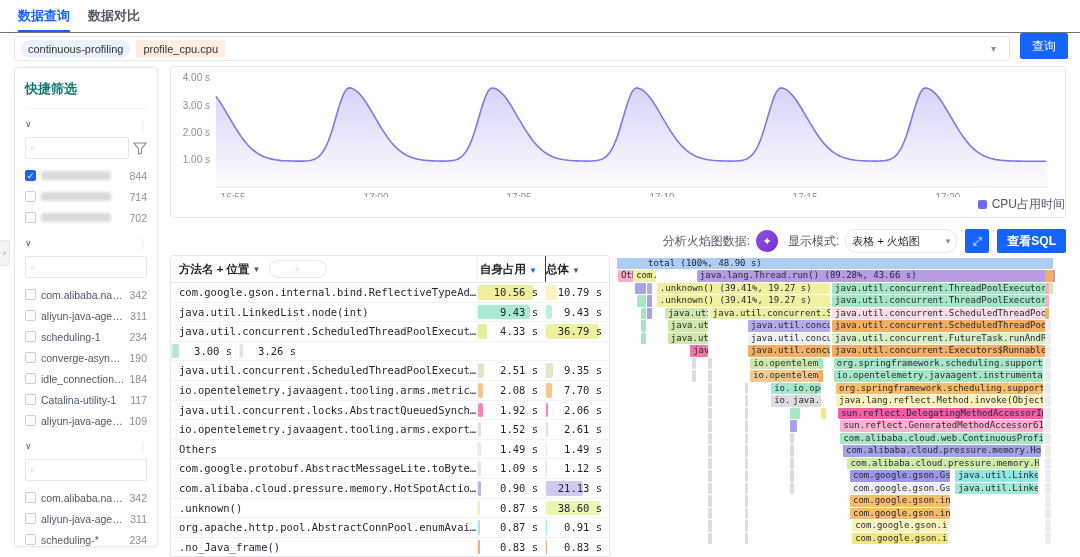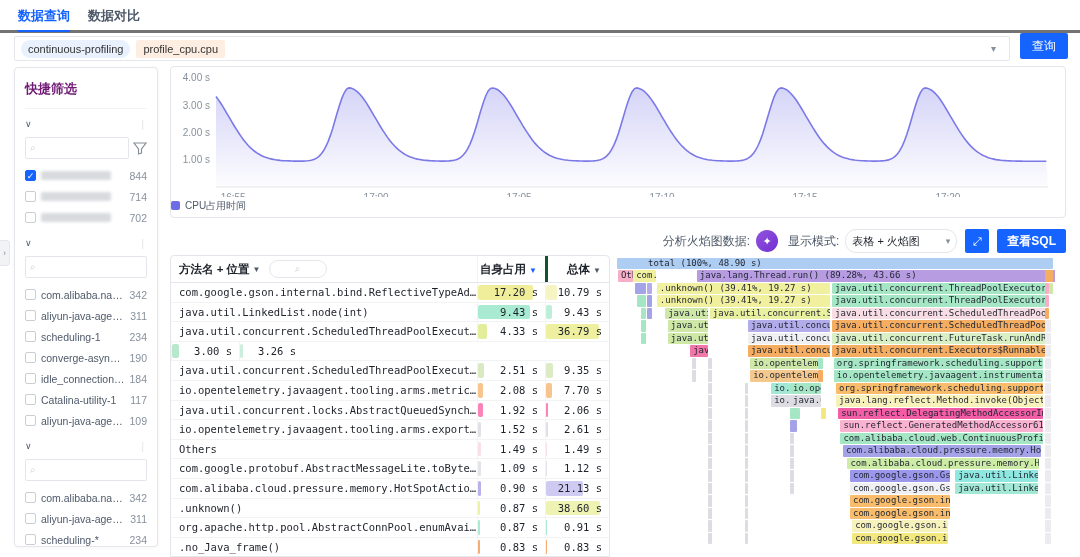--- a/index.html
+++ b/index.html
@@ -1,37 +1,37 @@
 <!DOCTYPE html>
 <html><head>
 <meta charset="utf-8">
 <style>
   * { margin:0; padding:0; box-sizing:border-box; }
   html,body { width:1080px; height:557px; overflow:hidden; background:#fff;
     font-family:"Liberation Sans","DejaVu Sans",sans-serif; color:#1d2129; }
   .mono { font-family:"DejaVu Sans Mono","Liberation Mono",monospace; }
 
   
-  .tabbar { position:absolute; left:0; top:0; width:1080px; height:33px; border-bottom:3px solid #737373; background:#fff; }
+  .tabbar { position:absolute; left:0; top:0; width:1080px; height:33px; border-bottom:1px solid #737373; background:#fff; }
   .tab { position:absolute; top:0; height:32px; line-height:32px; font-size:13px; font-weight:bold; cursor:pointer; }
   .tab.active { left:18px; color:#1664ff; }
   .tab.active::after { content:""; position:absolute; left:0; right:0; bottom:0; height:2px; background:#1664ff; }
   .tab.idle { left:88px; color:#4e5969; font-weight:600; }
 
   
   .filterbar { position:absolute; left:14px; top:36px; width:996px; height:25px; border:1px solid #e5e6eb; border-radius:2px; background:#fff; display:flex; align-items:center; padding:0 24px 0 6px; }
   .ftag { height:18px; line-height:18px; font-size:11px; padding:0 7px; border-radius:2px; margin-right:6px; color:#333; white-space:nowrap; }
   .ftag.blue { background:#e8f1fd;border-radius:9px; }
   .ftag.orange { background:#fdeee1; }
   .fb-caret { position:absolute; right:8px; top:7px; width:10px; height:10px; color:#86909c; font-size:10px; line-height:10px; }
   .btn-query { position:absolute; left:1020px; top:33px; width:48px; height:26px; background:#1664ff; color:#fff; font-size:12px; border:none; border-radius:2px; text-align:center; line-height:26px; cursor:pointer; }
 
   
   .sidebar { position:absolute; left:14px; top:67px; width:144px; height:480px; background:#fff; border:1px solid #e5e6eb; border-radius:4px; box-shadow:0 1px 4px rgba(0,0,0,.04); padding:10px 10px 0 10px; overflow:hidden; }
-  .sb-title { font-size:13px; font-weight:bold; color:#701a75; padding:2px 0 10px 0; border-bottom:1px solid #f2f3f5; }
+  .sb-title { font-size:13px; font-weight:bold; color:#0f766e; padding:2px 0 10px 0; border-bottom:1px solid #f2f3f5; }
   .sb-sec { padding-top:9px; }
   .sb-sec-head { display:flex; align-items:center; font-size:11px; margin-bottom:7px; }
   .sb-caret { color:#4e5969; font-size:9px; margin-right:3px; }
   .sb-sec-name { font-weight:bold; color:#1d2129; flex:1; }
   .sb-cnt { color:#1664ff; border-bottom:1px solid #1664ff; cursor:pointer; }
   .sb-sep { color:#e5e6eb; margin:0 3px; }
   .sb-pct { color:#c9cdd4; cursor:pointer; }
   .sb-search { display:flex; align-items:center; margin-bottom:6px; }
   .sb-input { flex:1; height:22px; border:1px solid #e5e6eb; border-radius:2px; display:flex; align-items:center; padding:0 4px; color:#c9cdd4; font-size:10px; background:#fff; }
   .sb-input .mag { margin-right:4px; font-size:10px; color:#c9cdd4; }
@@ -54,38 +54,38 @@
   .mode-select { width:112px; height:24px; border:1px solid #e5e6eb; border-radius:11px; display:flex; align-items:center; justify-content:space-between; padding:4px 6px; margin-left:6px; font-size:11px; color:#1d2129; cursor:pointer; background:#fff; }
   .mode-select .car { color:#86909c; font-size:9px; }
   .expand-btn { width:24px; height:24px; background:#1664ff; border-radius:2px; margin-left:8px; color:#fff; text-align:center; line-height:24px; font-size:11px; cursor:pointer; }
   .btn-sql { height:24px; padding:0 10px; background:#1664ff; color:#fff; border:none; border-radius:2px; font-size:12px; font-weight:bold; margin-left:8px; line-height:24px; cursor:pointer; }
 
   
   .mtable { position:absolute; left:170px; top:255px; width:440px; height:302px; border:1px solid #e5e6eb; border-radius:4px 4px 0 0; background:#fff; overflow:hidden; }
   .mt-head { display:flex; height:27px; border-bottom:1px solid #e5e6eb; align-items:center; font-size:11.5px; font-weight:bold; }
   .mt-head .c1 { width:306px; display:flex; align-items:center; padding-left:8px; }
   .mt-head .c2 { width:68px; text-align:right; padding-right:8px; border-left:1px solid #f2f3f5; height:100%; line-height:27px; }
-  .mt-head .c3 { width:64px; text-align:right; padding-right:8px; border-left:3px solid #14532d; height:100%; line-height:27px; }
+  .mt-head .c3 { width:64px; text-align:left; padding-right:8px; border-left:1px solid #14532d; height:100%; line-height:27px; }
   .hdr-caret { font-size:8px; color:#4e5969; margin-left:3px; }
   .hdr-caret.blue { color:#1664ff; }
   .mt-search { width:58px; height:18px; border:1px solid #e5e6eb; border-radius:10px; margin-left:8px; color:#c9cdd4; font-size:10px; text-align:center; line-height:16px; font-weight:normal; }
   .mt-row { display:flex; height:19.6px; border-bottom:1px solid #f2f3f5; align-items:stretch; font-size:10.5px; }
   .mt-row .c1 { width:306px; padding-left:8px; white-space:nowrap; overflow:hidden; text-overflow:ellipsis; line-height:19.6px; color:#1d2129; }
   .numcell { position:relative; border-left:1px solid #f2f3f5; }
   .mt-row .c2 { width:68px; }
   .mt-row .c3 { width:64px; }
   .numcell .fill { position:absolute; left:0; top:2px; bottom:2px; border-radius:2px; }
   .numcell .val { position:absolute; right:7px; top:0; bottom:0; line-height:19.6px; color:#1d2129; }
 
   
   .flame { position:absolute; left:617px; top:257px; width:438px; height:300px; overflow:hidden; }
   .f-row { position:relative; height:12.5px; }
   .f-seg { position:absolute; top:0.5px; height:11.5px; border-radius:1px; overflow:hidden; white-space:nowrap; font-family:"DejaVu Sans Mono","Liberation Mono",monospace; font-size:9px; line-height:11.5px; padding-left:3px; color:#1f2430; cursor:pointer; }
   .axis-txt { fill:#86909c; font-size:10px; font-family:"Liberation Sans","DejaVu Sans",sans-serif; }
-  .legend { position:absolute; left:0; right:0; bottom:4px; text-align:left; font-size:10px; color:#4e5969; }
+  .legend { position:absolute; left:0; right:0; bottom:4px; text-align:right; font-size:12px; color:#4e5969; }
   .legend .sq { display:inline-block; width:9px; height:9px; background:#6e6be8; border-radius:2px; margin-right:5px; vertical-align:-1px; }
 </style>
 </head>
 <body>
 
 <div class="tabbar">
   <div class="tab active">数据查询</div>
   <div class="tab idle">数据对比</div>
 </div>
 
@@ -269,21 +269,21 @@
     </div>
     <div class="c3">
       <span>总体</span><span class="hdr-caret">▼</span>
     </div>
   </div>
   <div id="mt-body">
       <div class="mt-row">
         <div class="c1">com.google.gson.internal.bind.ReflectiveTypeAdapterFact…</div>
      <div class="c2 numcell">
         <span class="fill" style="width:82%;background:#f0ee9a"></span>
-        <span class="val">17.20 s</span>
+        <span class="val">10.56 s</span>
         </div>
      <div class="c3 numcell">
         <span class="fill" style="width:18%;background:#f7f4c4"></span>
         <span class="val">10.79 s</span>
         </div>
       </div>
       <div class="mt-row">
         <div class="c1">java.util.LinkedList.node(int)</div>
      <div class="c2 numcell">
         <span class="fill" style="width:78%;background:#a9ead2"></span>

